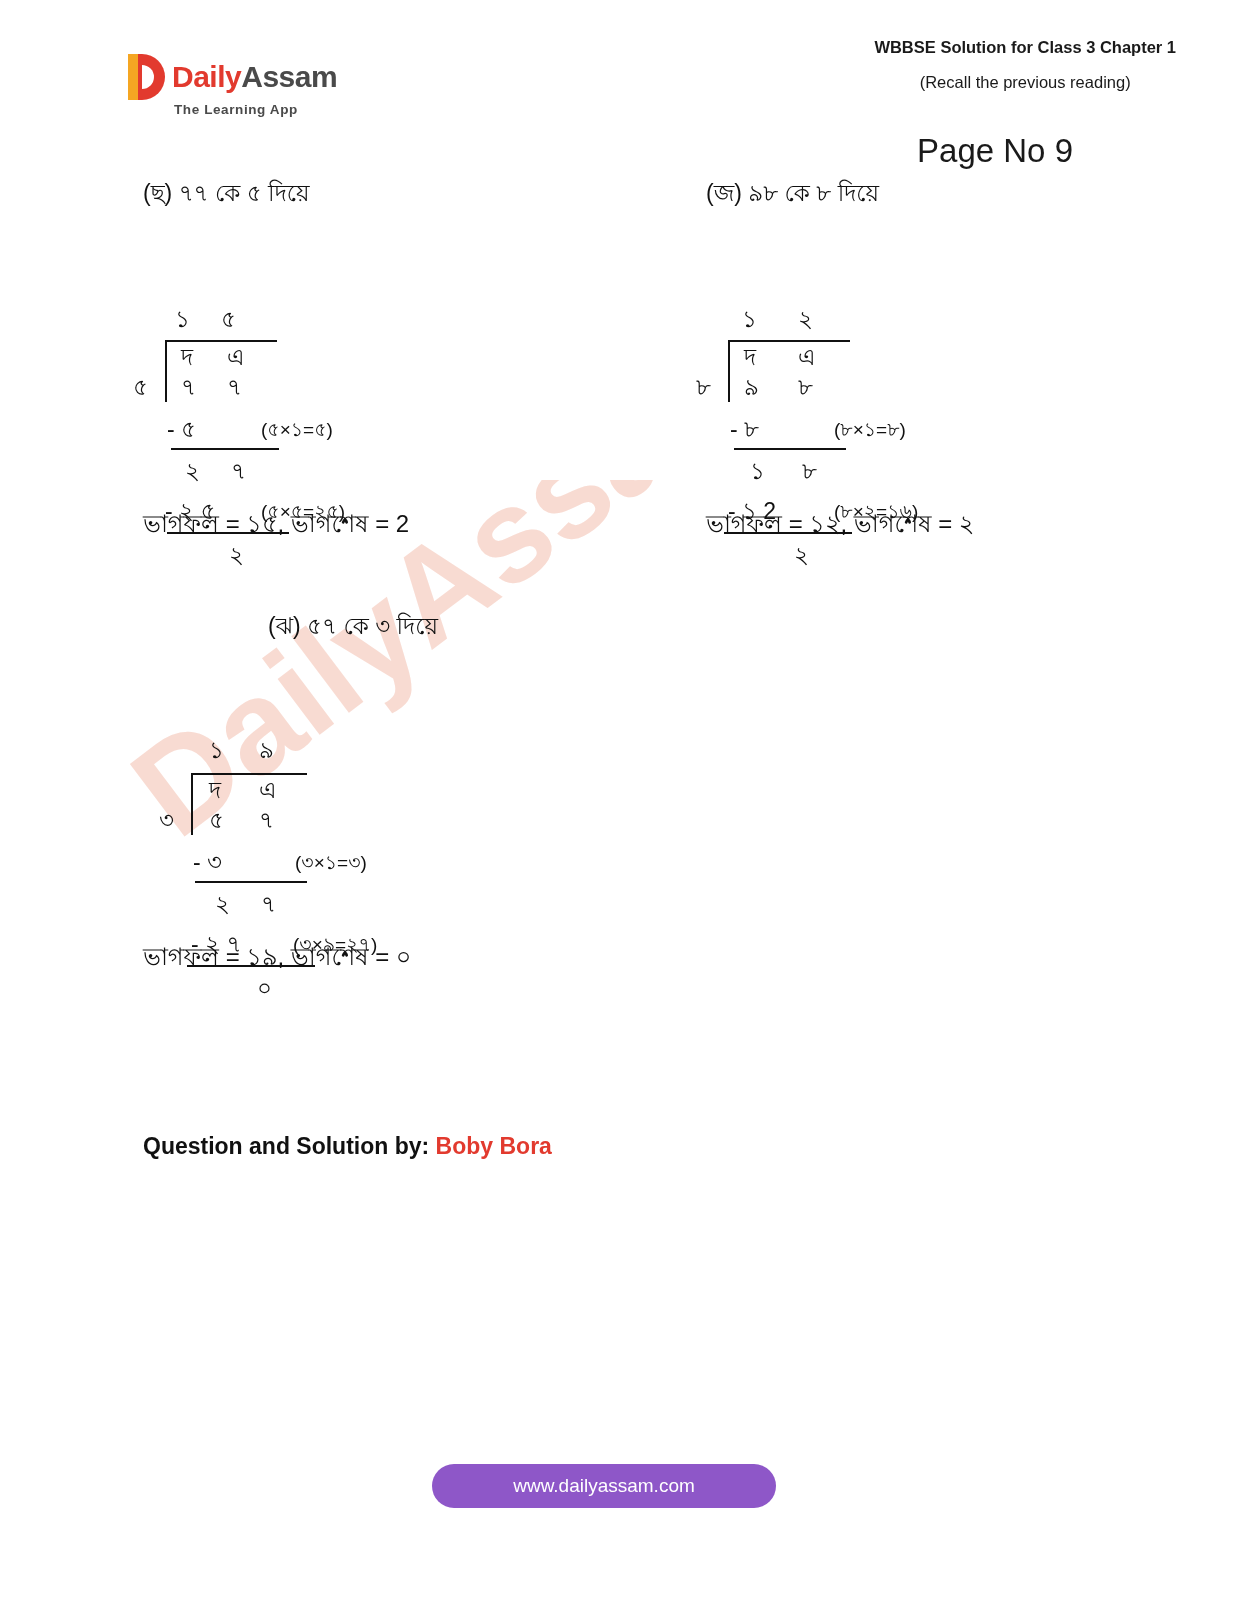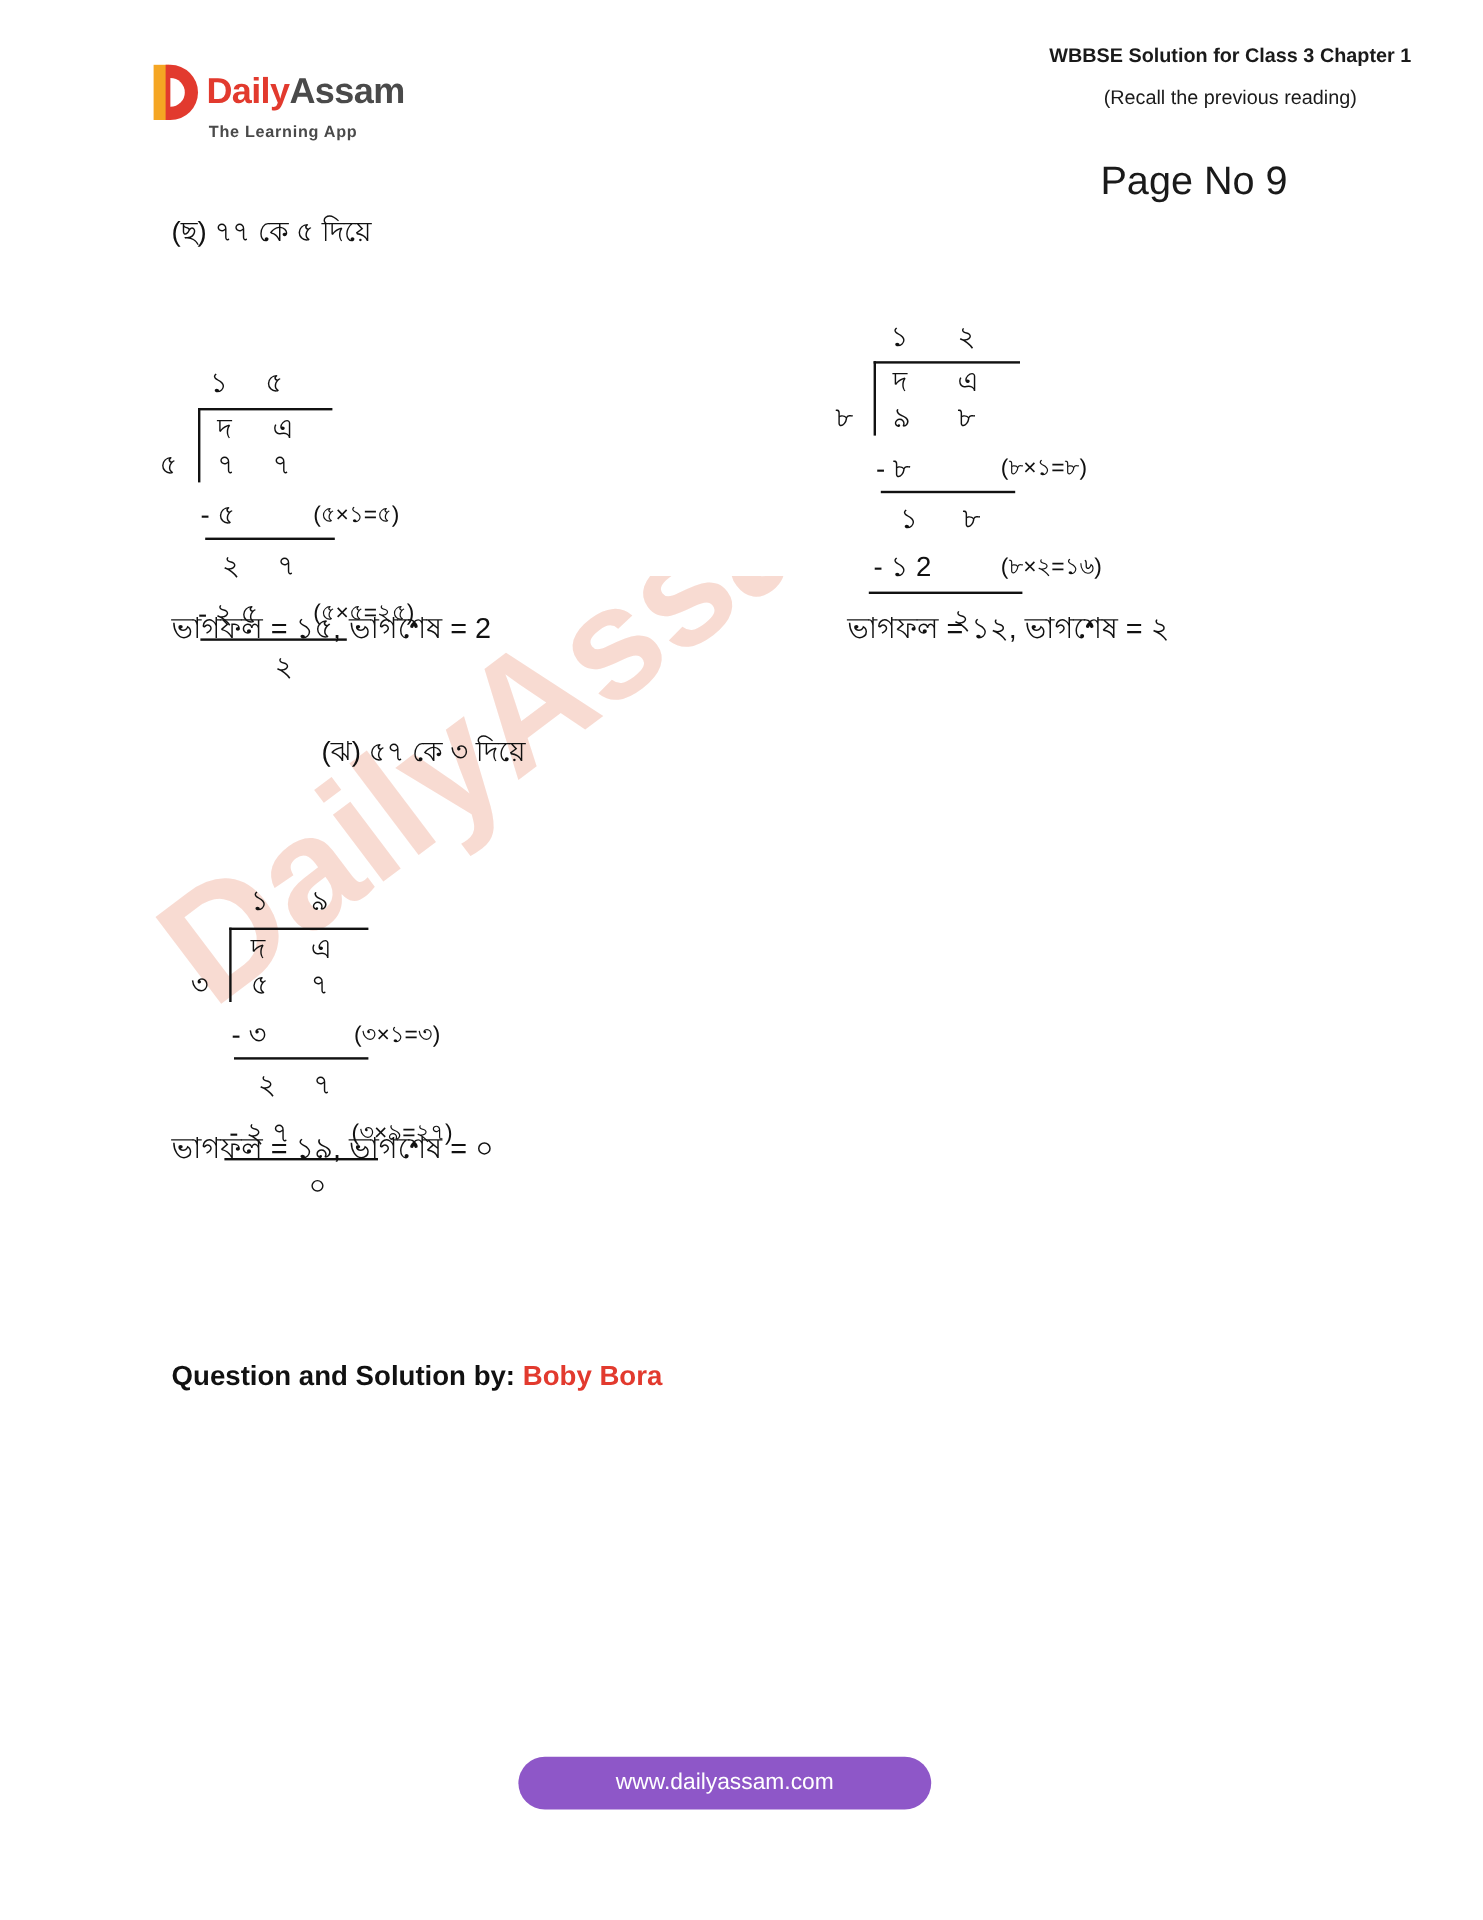--- a/index.html
+++ b/index.html
@@ -276,20 +276,21 @@
     <div class="divrow note" style="left:118px; top:254px;">(৫×৫=২৫)</div>
     <div class="rule" style="left:24px; top:284px; width:122px;"></div>
 
     <div class="divrow" style="left:86px; top:296px;">২</div>
   </div>
 
   <div class="result" style="left:0px; top:330px;">ভাগফল = ১৫, ভাগশেষ = 2</div>
 </div>
 
 <div class="block" style="left:706px; top:175px;">
+  <div class="q-title">(জ) ৯৮ কে ৮ দিয়ে</div>
 
   <div class="work" style="width:420px; height:260px;">
     <div class="divrow" style="left:36px; top:60px;">১</div>
     <div class="divrow" style="left:92px; top:60px;">২</div>
 
     <div class="rule" style="left:22px; top:92px; width:122px;"></div>
     <div class="vrule" style="left:22px; top:92px; height:62px;"></div>
 
     <div class="divrow" style="left:38px; top:98px;">দ</div>
     <div class="divrow" style="left:92px; top:98px;">এ</div>

